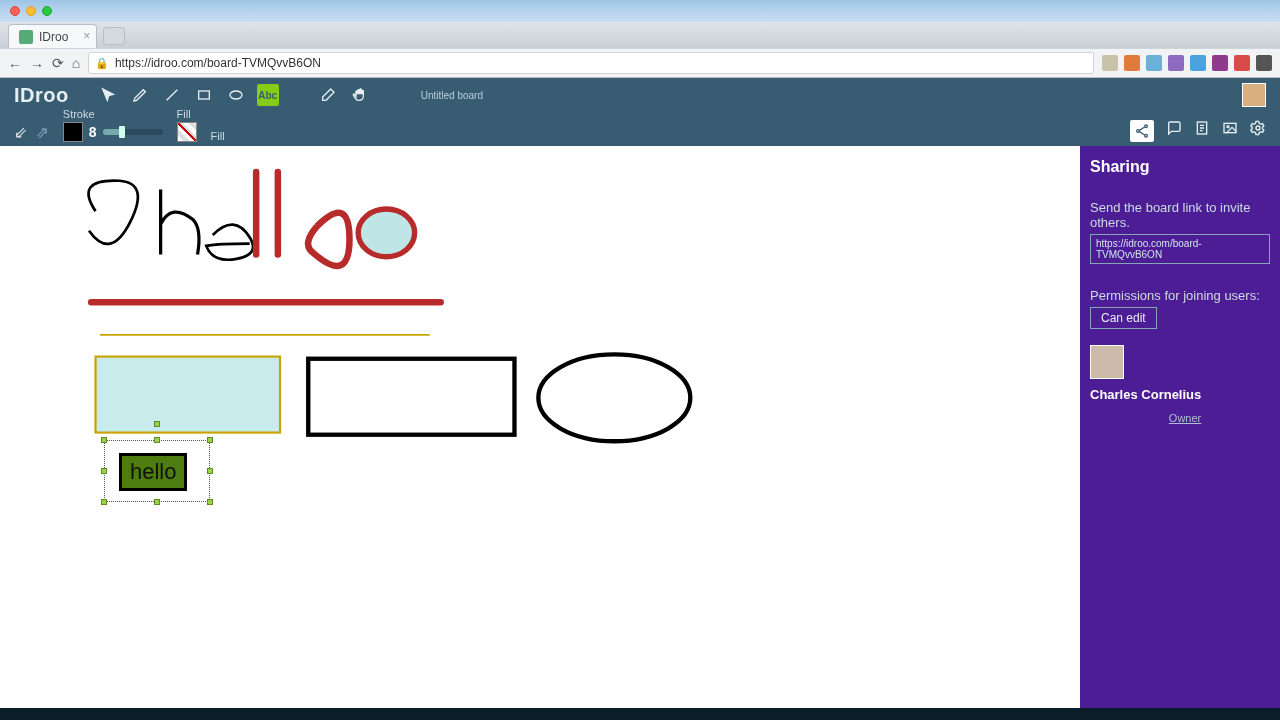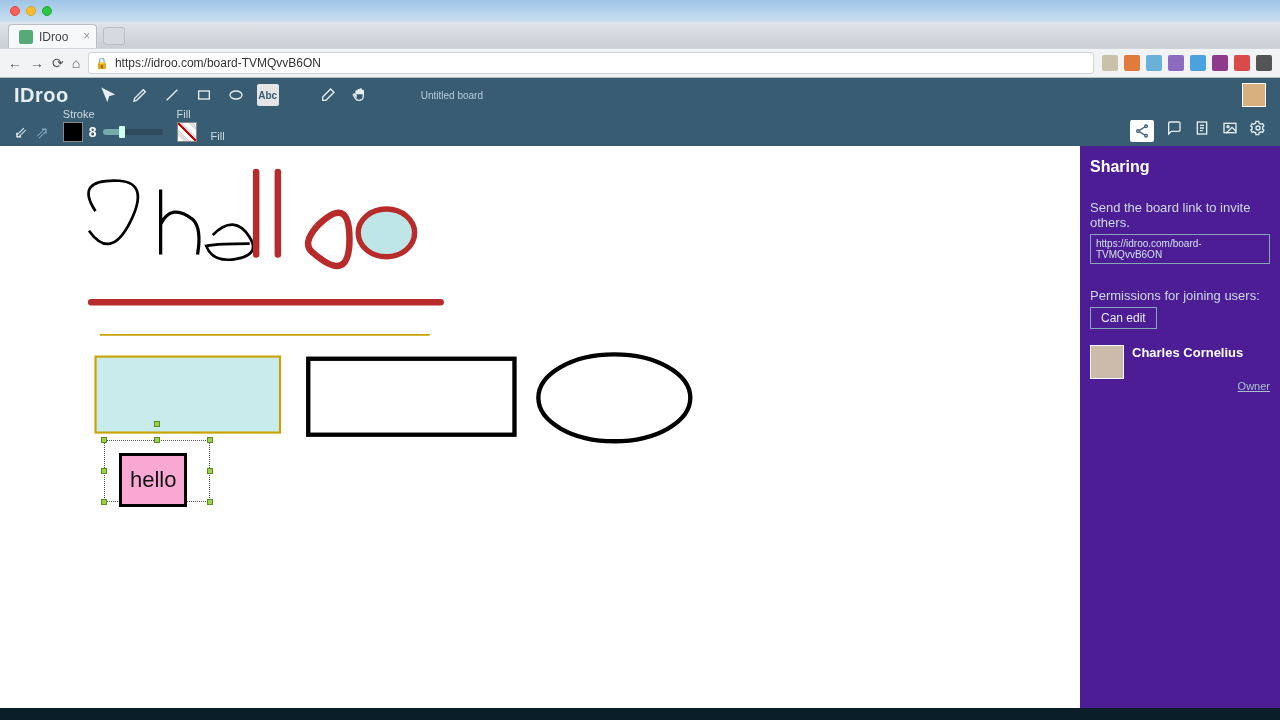--- a/index.html
+++ b/index.html
@@ -25,21 +25,21 @@
   .omnibox .lock{color:#2a8f3c;font-size:11px;}
   .omnibox .url{color:#333;font-size:12px;}
   .ext-icons{display:flex;gap:6px;}
   .ext-icons span{width:16px;height:16px;display:inline-block;border-radius:2px;}
 
   
   .app { position:absolute; top:78px; left:0; right:0; bottom:12px; background:#385d73; display:flex; flex-direction:column;}
   .appbar { height:34px; display:flex; align-items:center; padding:0 14px; gap:10px; color:#e6eef2; }
   .logo { font-size:20px; font-weight:600; letter-spacing:0.5px; margin-right:18px;}
   .tool { width:22px; height:22px; display:flex; align-items:center; justify-content:center; color:#e6eef2; font-size:14px; border-radius:2px; cursor:pointer;}
-  .tool.active { background:#e5e5e5; color:#385d73;}
+  .tool.active { background:#84cc16; color:#385d73;}
   .tool svg{width:16px;height:16px;stroke:currentColor;fill:none;stroke-width:2;}
   .board-title{margin-left:40px;color:#b8ccd8;font-size:10px;}
   .avatar-top{width:24px;height:24px;background:#d8b080;border:1px solid #fff;margin-left:auto;}
 
   .optbar{height:34px;display:flex;align-items:flex-end;padding:0 14px 4px;gap:14px;color:#e6eef2;font-size:11px;}
   .arrow-io{display:flex;gap:8px;align-items:center;}
   .arrow-io span{font-size:16px;cursor:pointer;}
   .optgroup{display:flex;flex-direction:column;gap:2px;}
   .optgroup label{font-size:11px;color:#cddae2;}
   .optrow{display:flex;align-items:center;gap:6px;}
@@ -55,30 +55,30 @@
   .share-btn{background:#fff;color:#385d73;width:24px;height:22px;display:flex;align-items:center;justify-content:center;border-radius:2px;}
 
   
   .main{flex:1;display:flex;min-height:0;}
   .canvas-wrap{flex:1;background:#fff;margin:0 0 0 0;position:relative;overflow:hidden;}
   .sidepanel{width:200px;background:#4c1d95;color:#e6eef2;padding:12px 10px;font-size:12px;}
   .sidepanel h3{font-size:16px;font-weight:600;margin-bottom:8px;color:#fff;}
   .sidepanel p{font-size:13px;color:#cddae2;margin-bottom:4px;margin-top:24px;}
   .linkbox{border:1px solid #86a6b8;padding:3px 5px;font-size:10px;color:#cfe2ec;margin-bottom:10px;}
   .perm-btn{display:inline-block;border:1px solid #86a6b8;padding:3px 10px;font-size:12px;color:#e6eef2;cursor:pointer;}
-  .user-row{display:flex;gap:8px;margin-top:16px;align-items:flex-start;}
+  .user-row{display:flex;gap:8px;margin-top:16px;align-items:flex-start;flex-direction:column;}
   .user-avatar{width:34px;height:34px;background:#cba;border:1px solid #fff;}
   .user-name{font-size:13px;font-weight:600;color:#fff;}
-  .user-role{font-size:11px;color:#a9c1cf;text-align:right;margin-top:20px;text-decoration:underline;}
+  .user-role{font-size:11px;color:#a9c1cf;text-align:right;margin-top:10px;text-decoration:underline;}
 
   
   .canvas{position:absolute;inset:0;}
   .sel-box{position:absolute;border:1px dotted #555;}
   .sel-handle{position:absolute;width:6px;height:6px;background:#9bd24a;border:1px solid #5a8f1f;}
-  .textcell{position:absolute;border:3px solid #000;background:#f9a8d4;padding:11px 8px;font-size:22px;color:#111;}
+  .textcell{position:absolute;border:3px solid #000;background:#4d7c0f;padding:3px 8px;font-size:22px;color:#111;}
 
   .bottom-bar{position:absolute;left:0;right:0;bottom:0;height:12px;background:#0a1e2a;}
 </style>
 </head>
 <body>
 
 <div class="mac-bar">
   <div class="dot red"></div>
   <div class="dot yellow"></div>
   <div class="dot green"></div>

